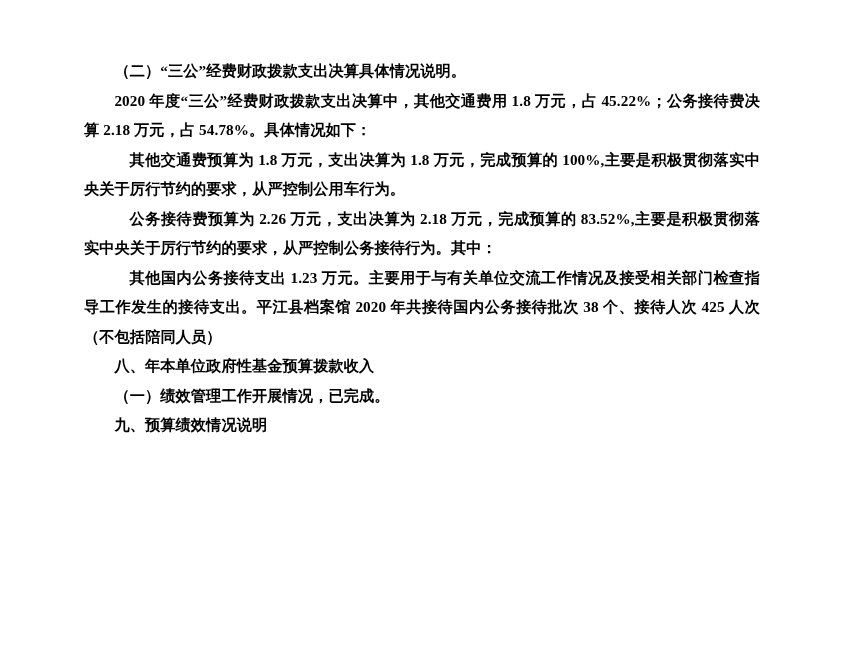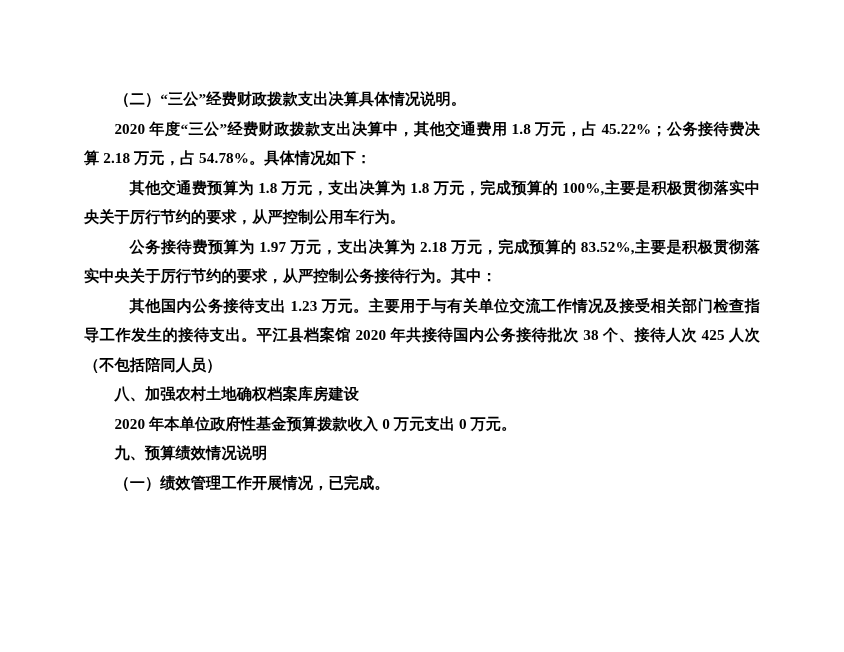--- a/index.html
+++ b/index.html
@@ -12,21 +12,21 @@
     height: 652px;
     font-family: "Liberation Serif", "DejaVu Serif", serif;
     color: #000000;
     overflow: hidden;
   }
   .page {
     position: relative;
     width: 844px;
     height: 652px;
     box-sizing: border-box;
-    padding: 84px 84px 0 84px;
+    padding: 56px 84px 0 84px;
   }
   .doc-body {
     font-size: 15.2px;
     line-height: 29.5px;
     text-align: justify;
     text-justify: inter-ideograph;
     letter-spacing: 0.1px;
   }
   p {
     margin: 0;
@@ -48,27 +48,26 @@
 
 <div class="page">
   <div class="doc-body">
 
     <p class="heading">（二）“三公”经费财政拨款支出决算具体情况说明。</p>
 
     <p class="para">2020 年度“三公”经费财政拨款支出决算中，其他交通费用 1.8 万元，占 45.22%；公务接待费决算 2.18 万元，占 54.78%。具体情况如下：</p>
 
     <p class="para-deep">其他交通费预算为 1.8 万元，支出决算为 1.8 万元，完成预算的 100%,主要是积极贯彻落实中央关于厉行节约的要求，从严控制公用车行为。</p>
 
-    <p class="para-deep">公务接待费预算为 1.97 万元，支出决算为 2.18 万元，完成预算的 83.52%,主要是积极贯彻落实中央关于厉行节约的要求，从严控制公务接待行为。其中：</p>
+    <p class="para-deep">公务接待费预算为 2.26 万元，支出决算为 2.18 万元，完成预算的 83.52%,主要是积极贯彻落实中央关于厉行节约的要求，从严控制公务接待行为。其中：</p>
 
     <p class="para-deep">其他国内公务接待支出 1.23 万元。主要用于与有关单位交流工作情况及接受相关部门检查指导工作发生的接待支出。平江县档案馆 2020 年共接待国内公务接待批次 38 个、接待人次 425 人次（不包括陪同人员）</p>
 
-    <p class="heading">八、加强农村土地确权档案库房建设</p>
+    <p class="heading">八、年本单位政府性基金预算拨款收入</p>
 
-    <p class="para">2020 年本单位政府性基金预算拨款收入 0 万元支出 0 万元。</p>
+
+    <p class="heading">（一）绩效管理工作开展情况，已完成。</p>
 
     <p class="heading">九、预算绩效情况说明</p>
-
-    <p class="heading">（一）绩效管理工作开展情况，已完成。</p>
 
 
   </div>
 </div>
 
 </body></html>

